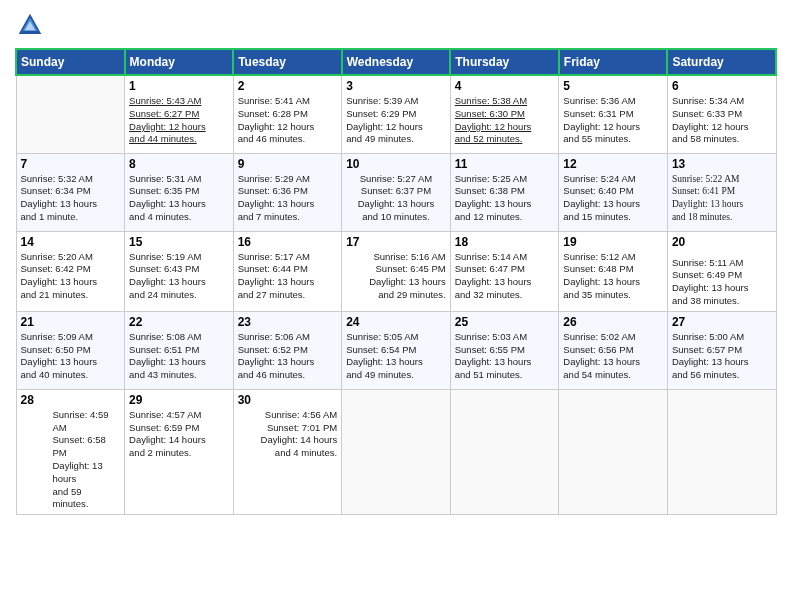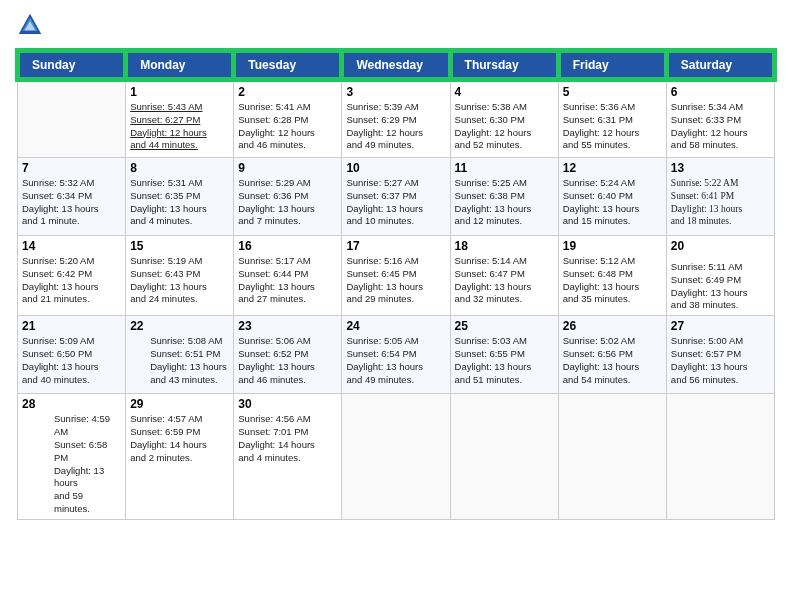--- a/index.html
+++ b/index.html
@@ -48,25 +48,25 @@
       color: #333;
     }
     table {
       width: 100%;
       border-collapse: collapse;
       font-size: 11px;
     }
     thead tr th {
       background-color: #2255a4;
       color: #fff;
-      padding: 5px 12px;
+      padding: 5px 4px;
       text-align: left;
       font-size: 12px;
       font-weight: bold;
-      border: 5px solid #22c55e;
+      border: 2px solid #22c55e;
     }
     tbody tr td {
       border: 1px solid #ccc;
       vertical-align: top;
       padding: 3px 4px;
       height: 78px;
       width: calc(100% / 7);
     }
     tbody tr td.empty {
       background: #f9f9f9;
@@ -144,21 +144,21 @@
           </td>
           <td>
             <div class="day-number">3</div>
             <div class="day-info" style="white-space: pre-line;">Sunrise: 5:39 AM
 Sunset: 6:29 PM
 Daylight: 12 hours
 and 49 minutes.</div>
           </td>
           <td>
             <div class="day-number">4</div>
-            <div class="day-info" style="white-space: pre-line;">Sunrise: 5:38 AM
+            <div class="day-info" style="white-space: pre-line; text-decoration: underline;">Sunrise: 5:38 AM
 Sunset: 6:30 PM
 Daylight: 12 hours
 and 52 minutes.</div>
           </td>
           <td>
             <div class="day-number">5</div>
             <div class="day-info" style="white-space: pre-line;">Sunrise: 5:36 AM
 Sunset: 6:31 PM
 Daylight: 12 hours
 and 55 minutes.</div>
@@ -188,21 +188,21 @@
           </td>
           <td>
             <div class="day-number">9</div>
             <div class="day-info" style="white-space: pre-line;">Sunrise: 5:29 AM
 Sunset: 6:36 PM
 Daylight: 13 hours
 and 7 minutes.</div>
           </td>
           <td>
             <div class="day-number">10</div>
-            <div class="day-info" style="white-space: pre-line;">Sunrise: 5:27 AM
+            <div class="day-info" style="white-space: pre-line; text-align: center;">Sunrise: 5:27 AM
 Sunset: 6:37 PM
 Daylight: 13 hours
 and 10 minutes.</div>
           </td>
           <td>
             <div class="day-number">11</div>
             <div class="day-info" style="white-space: pre-line;">Sunrise: 5:25 AM
 Sunset: 6:38 PM
 Daylight: 13 hours
 and 12 minutes.</div>
@@ -239,21 +239,21 @@
           </td>
           <td>
             <div class="day-number">16</div>
             <div class="day-info" style="white-space: pre-line;">Sunrise: 5:17 AM
 Sunset: 6:44 PM
 Daylight: 13 hours
 and 27 minutes.</div>
           </td>
           <td>
             <div class="day-number">17</div>
-            <div class="day-info" style="white-space: pre-line;">Sunrise: 5:16 AM
+            <div class="day-info" style="white-space: pre-line; text-align: right;">Sunrise: 5:16 AM
 Sunset: 6:45 PM
 Daylight: 13 hours
 and 29 minutes.</div>
           </td>
           <td>
             <div class="day-number">18</div>
             <div class="day-info" style="white-space: pre-line;">Sunrise: 5:14 AM
 Sunset: 6:47 PM
 Daylight: 13 hours
 and 32 minutes.</div>
@@ -276,21 +276,21 @@
         <tr>
           <td>
             <div class="day-number">21</div>
             <div class="day-info" style="white-space: pre-line;">Sunrise: 5:09 AM
 Sunset: 6:50 PM
 Daylight: 13 hours
 and 40 minutes.</div>
           </td>
           <td>
             <div class="day-number">22</div>
-            <div class="day-info" style="white-space: pre-line; margin-left: 20px;">Sunrise: 5:08 AM
+            <div class="day-info" style="white-space: pre-line;">Sunrise: 5:08 AM
 Sunset: 6:51 PM
 Daylight: 13 hours
 and 43 minutes.</div>
           </td>
           <td>
             <div class="day-number">23</div>
             <div class="day-info" style="white-space: pre-line;">Sunrise: 5:06 AM
 Sunset: 6:52 PM
 Daylight: 13 hours
 and 46 minutes.</div>
@@ -334,21 +334,21 @@
           </td>
           <td>
             <div class="day-number">29</div>
             <div class="day-info" style="white-space: pre-line;">Sunrise: 4:57 AM
 Sunset: 6:59 PM
 Daylight: 14 hours
 and 2 minutes.</div>
           </td>
           <td>
             <div class="day-number">30</div>
-            <div class="day-info" style="white-space: pre-line;">Sunrise: 4:56 AM
+            <div class="day-info" style="white-space: pre-line; text-align: right;">Sunrise: 4:56 AM
 Sunset: 7:01 PM
 Daylight: 14 hours
 and 4 minutes.</div>
           </td>
           <td class="empty"></td>
           <td class="empty"></td>
           <td class="empty"></td>
           <td class="empty"></td>
         </tr>
       </tbody>

